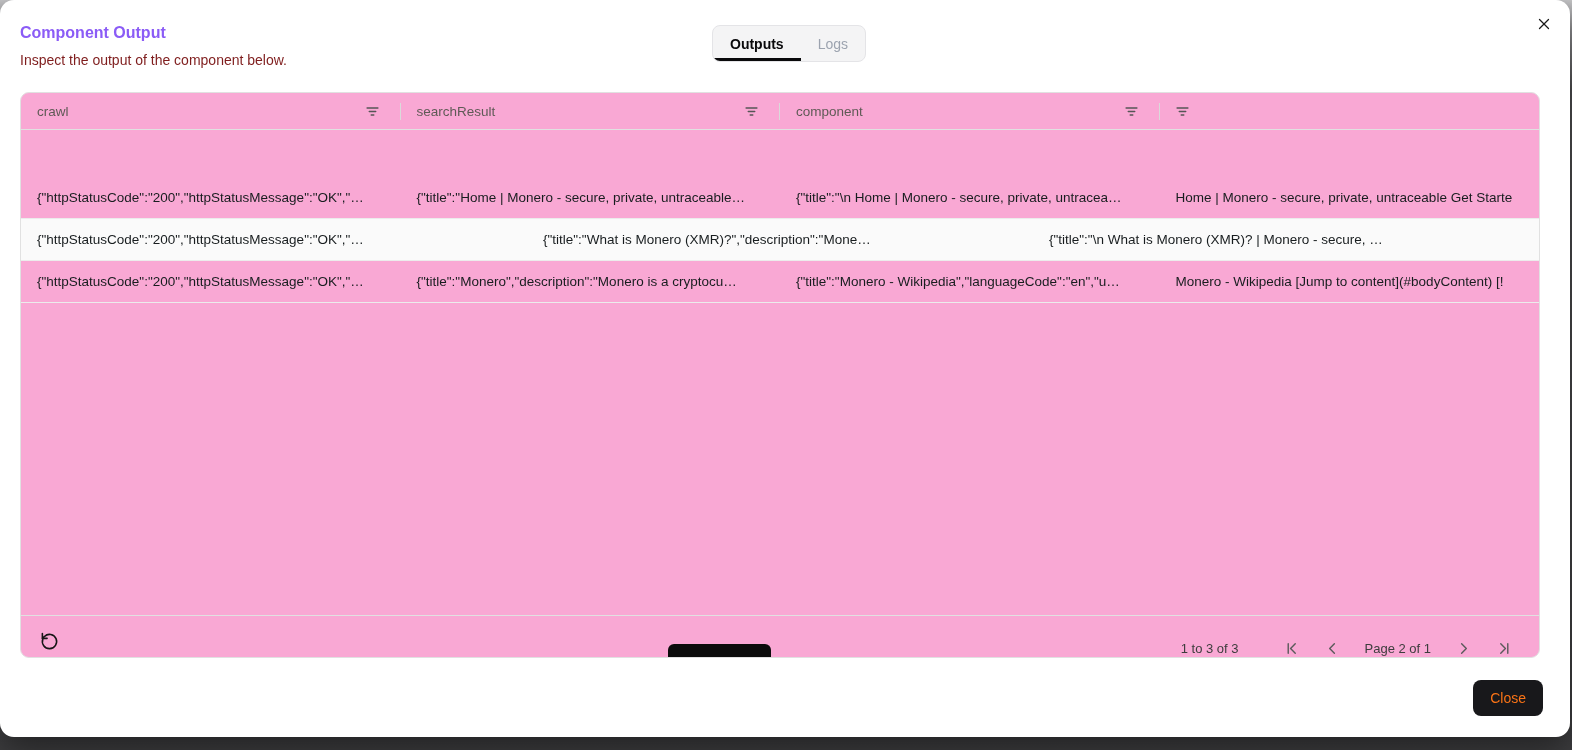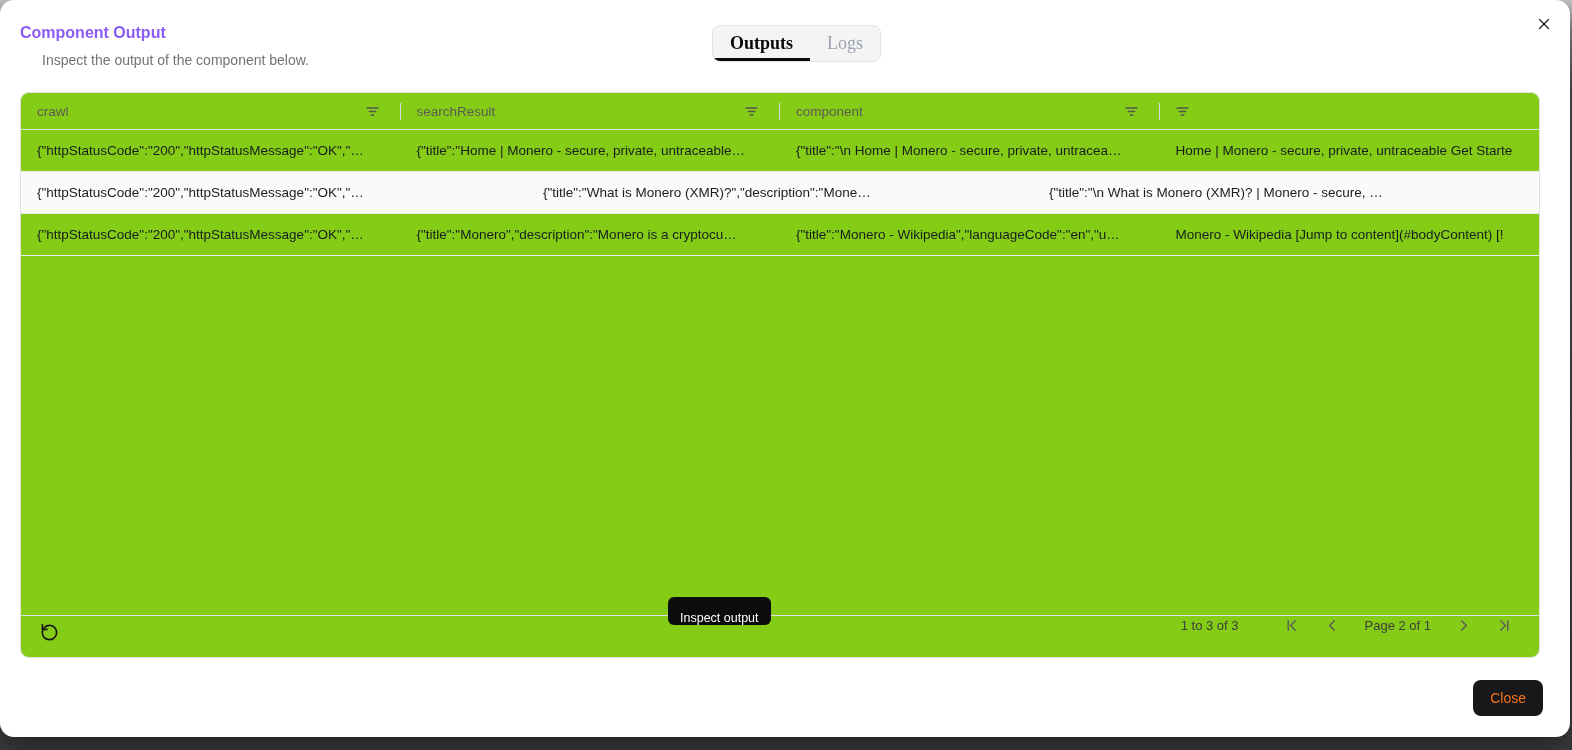--- a/index.html
+++ b/index.html
@@ -9,47 +9,47 @@
     font-family:"Liberation Sans", sans-serif;
     background:linear-gradient(180deg,#c7c7c9 0px,#8e8e90 30px,#4e4e50 90px,#3d3d3f 100%);
   }
   .modal {
     position:absolute; left:0; top:0; width:1570px; height:737px;
     background:#ffffff; border-radius:14px;
     box-shadow:0 12px 34px rgba(0,0,0,.45);
   }
   .dialog-header { position:absolute; left:20px; top:24px; }
   .dialog-title { font-size:16px; font-weight:700; color:#8b5cf6; }
-  .dialog-subtitle { margin-top:10px; font-size:14px; color:#737373;margin-left:22px; }
+  .dialog-subtitle { margin-top:10px; font-size:14px; color:#7f1d1d; }
 
   .x-btn {
     position:absolute; top:12px; right:14px; width:24px; height:24px;
     display:flex; align-items:center; justify-content:center;
     background:transparent; border:none; cursor:pointer; padding:0;
   }
 
   .tabs {
     position:absolute; left:712px; top:25px; height:37px;
     background:#f4f4f5; border:1px solid #e4e4e7; border-radius:8px;
     display:flex; overflow:hidden;
   }
   .tab {
     padding:0 17px; display:flex; align-items:center; position:relative;
-    font-size:18px; color:#9ca3af; cursor:pointer; background:transparent; border:none;
-    font-family:Liberation Serif, serif;
+    font-size:14px; color:#9ca3af; cursor:pointer; background:transparent; border:none;
+    font-family:Liberation Sans, sans-serif;
   }
   .tab.active { color:#09090b; font-weight:700; }
   .tab.active::after {
     content:""; position:absolute; left:0; right:0; bottom:0; height:3px; background:#09090b;
   }
 
   .grid {
     position:absolute; left:20px; top:92px; width:1520px; height:566px;
-    border:1px solid #e1e1e1; border-radius:9px; background:#84cc16;
-    display:flex; flex-direction:column; overflow:hidden;
+    border:1px solid #e1e1e1; border-radius:9px; background:#f9a8d4;
+    display:flex; flex-direction:column; overflow:hidden;gap:47px;
   }
   .thead { display:flex; height:37px; border-bottom:1px solid #e1e1e1; flex:0 0 auto; }
   .th {
     flex:1 1 0; min-width:0; display:flex; align-items:center; gap:10px;
     padding:0 14px 0 16px; position:relative;
     font-size:13.5px; color:#5f5a56; cursor:pointer;
   }
   .th-label { flex:1 1 auto; overflow:hidden; white-space:nowrap; }
   .col-divider { position:absolute; right:0; top:10px; height:17px; width:1px; background:#dadada; }
   .th:last-child .col-divider { display:none; }
@@ -64,21 +64,21 @@
   }
 
   .tooltip {
     position:absolute; left:647px; top:467px; height:28px; padding:0 12px;
     background:#0c0c0c; color:#ffffff; font-size:12.5px; border-radius:6px;
     display:flex; align-items:flex-end; white-space:nowrap; pointer-events:none;
   }
 
   .tfoot {
     flex:0 0 auto; height:42px; border-top:1px solid #e1e1e1;
-    display:flex; align-items:flex-start; padding:0 26px 0 12px;
+    display:flex; align-items:flex-end; padding:0 26px 0 12px;
     font-size:13px; color:#3d3d3d;margin-top:48px;
   }
   .refresh-btn {
     width:32px; height:32px; display:flex; align-items:center; justify-content:center;
     background:transparent; border:none; cursor:pointer; padding:0;
   }
   .foot-right { margin-left:auto; display:flex; align-items:center; }
   .range-summary { margin-right:44px; }
   .pager { display:flex; align-items:center; gap:23px; }
   .pager-btn {

